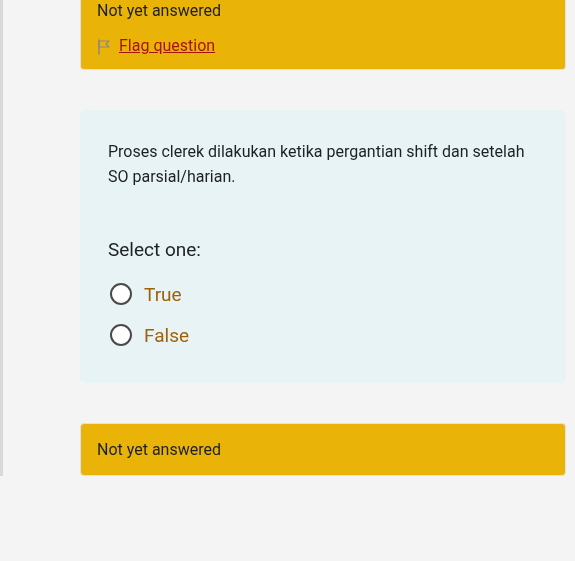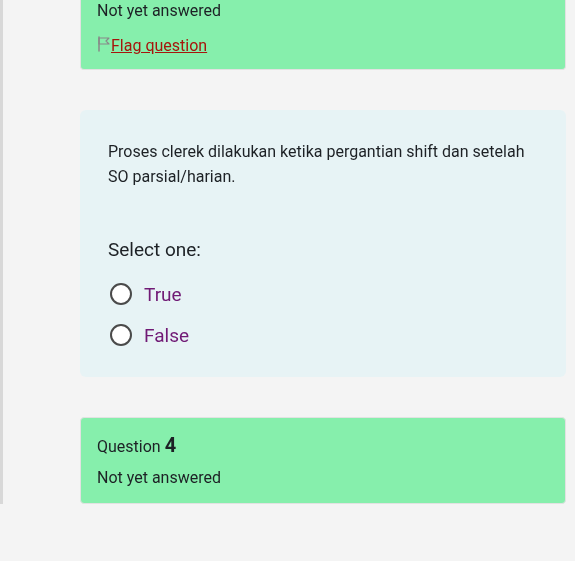--- a/index.html
+++ b/index.html
@@ -13,21 +13,21 @@
     }
     .page-wrap {
       padding-left: 38px;
       border-left: 3px solid #d8d8d8;
       margin-left: 0;
     }
     .inner-col {
       width: 525px;
     }
     .q-info-card {
-      background: #86efac;
+      background: #eab308;
       border: 1px solid #e2e2e2;
       border-radius: 4px;
       padding: 15px 16px 14px 16px;
       margin-left: 39px;
       margin-bottom: 40px;
     }
     .q-info-card.top {
       border-top: none;
       border-radius: 0 0 4px 4px;
       padding-top: 0;
@@ -41,22 +41,22 @@
     }
     .q-info-line:last-child { margin-bottom: 0; }
     .q-number-row {
       font-size: 16px;
       margin-bottom: 10px;
     }
     .q-number-label { font-weight: 400; }
     .q-number-value { font-weight: 700; font-size: 20px; vertical-align: baseline; }
     .flag-row {
       display: flex;
-      align-items: flex-start;
-      gap: 0;
+      align-items: flex-end;
+      gap: 8px;
     }
     .flag-icon {
       width: 14px;
       height: 16px;
       display: inline-block;
     }
     .flag-icon svg { display: block; }
     .flag-link {
       color: #a6150c;
       text-decoration: underline;
@@ -84,32 +84,32 @@
       margin-top: 48px;
     }
     .option-row {
       display: flex;
       align-items: center;
       gap: 12px;
       margin-bottom: 18px;
       margin-left: 2px;
       cursor: pointer;
     }
-    .option-row:last-child { margin-bottom: 2px; }
+    .option-row:last-child { margin-bottom: 8px; }
     .radio-circle {
       width: 22px;
       height: 22px;
       border: 2px solid #4a4a4a;
       border-radius: 50%;
       background: #fff;
       flex-shrink: 0;
     }
     .option-label {
       font-size: 19px;
-      color: #701a75;
+      color: #a16207;
     }
   </style>
 </head>
 <body>
 
 <div class="page-wrap">
   <div class="inner-col">
 
     <div class="q-info-card top">
       <div class="q-info-line">Not yet answered</div>
@@ -131,20 +131,17 @@
         <span class="radio-circle"></span>
         <span class="option-label">True</span>
       </label>
       <label class="option-row">
         <span class="radio-circle"></span>
         <span class="option-label">False</span>
       </label>
     </div>
 
     <div class="q-info-card">
-      <div class="q-number-row">
-        <span class="q-number-label">Question </span><span class="q-number-value">4</span>
-      </div>
       <div class="q-info-line">Not yet answered</div>
     </div>
 
   </div>
 </div>
 
 </body></html>

